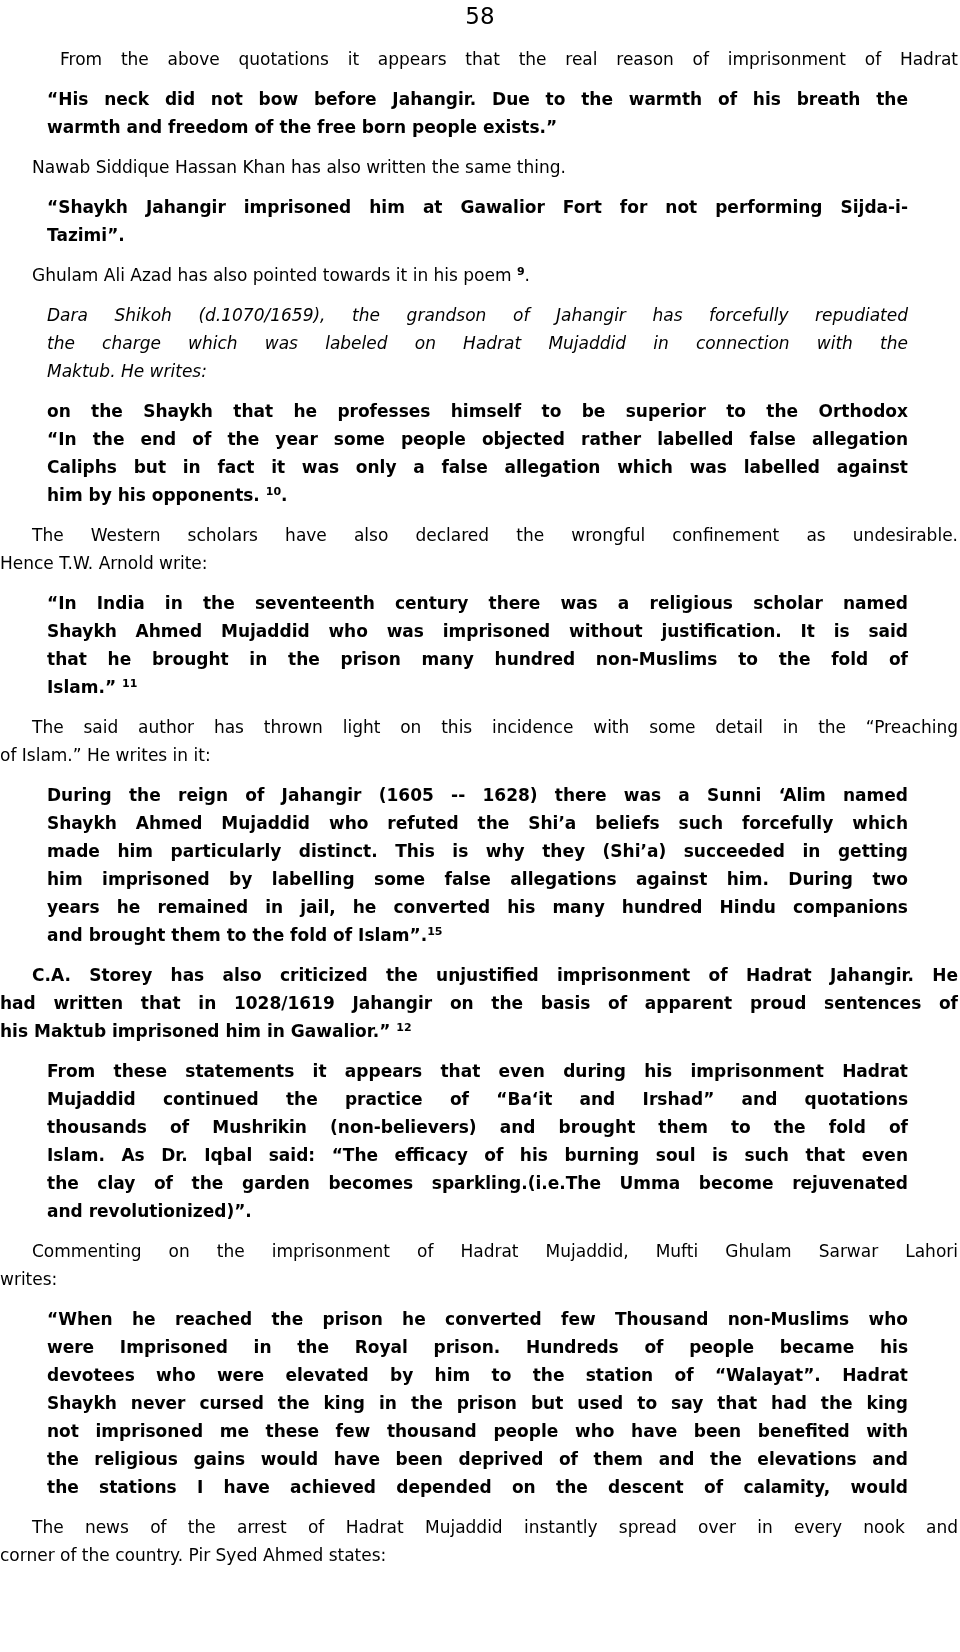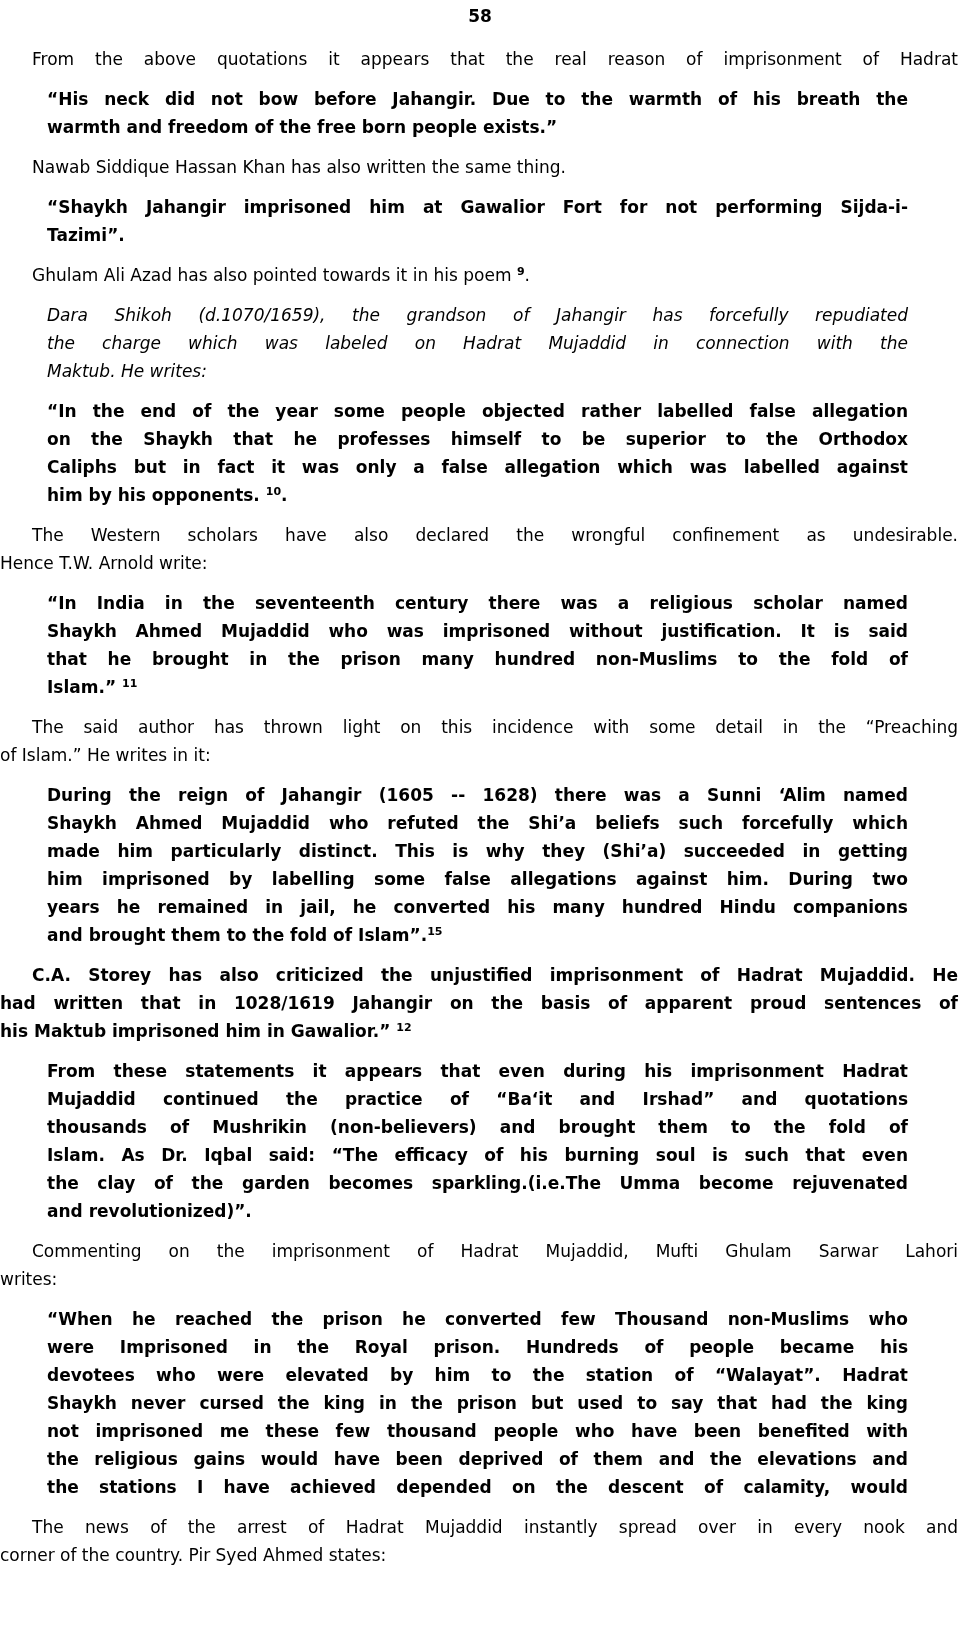--- a/index.html
+++ b/index.html
@@ -6,30 +6,30 @@
   html, body { width: 960px; background: #ffffff; }
   body {
     height: 1652px;
     overflow: hidden;
     color: #000000;
     font-family: "DejaVu Sans", "Liberation Sans", sans-serif;
   }
   .page { padding: 5px 0 0 0; width: 960px; }
   .page-number {
     text-align: center;
-    font-weight: bold;
-    font-size: 17px;
+    font-weight: normal;
+    font-size: 23px;
     line-height: 22px;
   }
   .block {
     font-size: 17px;
     line-height: 28px;
     margin-top: 12px;
   }
-  .first-block { margin-top: 18px; }
+  .first-block { margin-top: 18px; padding-left: 28px; }
   .body-block { margin-left: 0; margin-right: 2px; }
   .quote-block { margin-left: 47px; margin-right: 52px; font-weight: bold; }
   .indent-block { margin-left: 47px; margin-right: 52px; font-style: italic; }
   .bold { font-weight: bold; }
   .line { display: block; }
   .jl { text-align: justify; text-align-last: justify; }
   .fi { text-indent: 32px; }
   sup.ref {
     font-size: 11px;
     font-weight: bold;
@@ -66,22 +66,22 @@
     <div class="line fi"><span>Ghulam Ali Azad has also pointed towards it in his poem </span><sup class="ref">9</sup><span>.</span></div>
   </div>
 
   <div class="block indent-block">
     <div class="line jl">Dara Shikoh (d.1070/1659), the grandson of Jahangir has forcefully repudiated</div>
     <div class="line jl">the charge which was labeled on Hadrat Mujaddid in connection with the</div>
     <div class="line">Maktub. He writes:</div>
   </div>
 
   <div class="block quote-block">
+    <div class="line jl">on the Shaykh that he professes himself to be superior to the Orthodox</div>
     <div class="line jl">“In the end of the year some people objected rather labelled false allegation</div>
-    <div class="line jl">on the Shaykh that he professes himself to be superior to the Orthodox</div>
     <div class="line jl">Caliphs but in fact it was only a false allegation which was labelled against</div>
     <div class="line"><span>him by his opponents. </span><sup class="ref">10</sup><span>.</span></div>
   </div>
 
   <div class="block body-block">
     <div class="line jl fi">The Western scholars have also declared the wrongful confinement as undesirable.</div>
     <div class="line">Hence T.W. Arnold write:</div>
   </div>
 
   <div class="block quote-block">
@@ -99,21 +99,21 @@
   <div class="block quote-block">
     <div class="line jl">During the reign of Jahangir (1605 -- 1628) there was a Sunni ‘Alim named</div>
     <div class="line jl">Shaykh Ahmed Mujaddid who refuted the Shi’a beliefs such forcefully which</div>
     <div class="line jl">made him particularly distinct. This is why they (Shi’a) succeeded in getting</div>
     <div class="line jl">him imprisoned by labelling some false allegations against him. During two</div>
     <div class="line jl">years he remained in jail, he converted his many hundred Hindu companions</div>
     <div class="line"><span>and brought them to the fold of Islam”.</span><sup class="ref">15</sup></div>
   </div>
 
   <div class="block body-block bold">
-    <div class="line jl fi">C.A. Storey has also criticized the unjustified imprisonment of Hadrat Mujaddid. He</div>
+    <div class="line jl fi">C.A. Storey has also criticized the unjustified imprisonment of Hadrat Jahangir. He</div>
     <div class="line jl">had written that in 1028/1619 Jahangir on the basis of apparent proud sentences of</div>
     <div class="line"><span>his Maktub imprisoned him in Gawalior.” </span><sup class="ref">12</sup></div>
   </div>
 
   <div class="block quote-block">
     <div class="line jl">From these statements it appears that even during his imprisonment Hadrat</div>
     <div class="line jl">Mujaddid continued the practice of “Ba‘it and Irshad” and quotations</div>
     <div class="line jl">thousands of Mushrikin (non-believers) and brought them to the fold of</div>
     <div class="line jl">Islam. As Dr. Iqbal said: “The efficacy of his burning soul is such that even</div>
     <div class="line jl">the clay of the garden becomes sparkling.(i.e.The Umma become rejuvenated</div>

